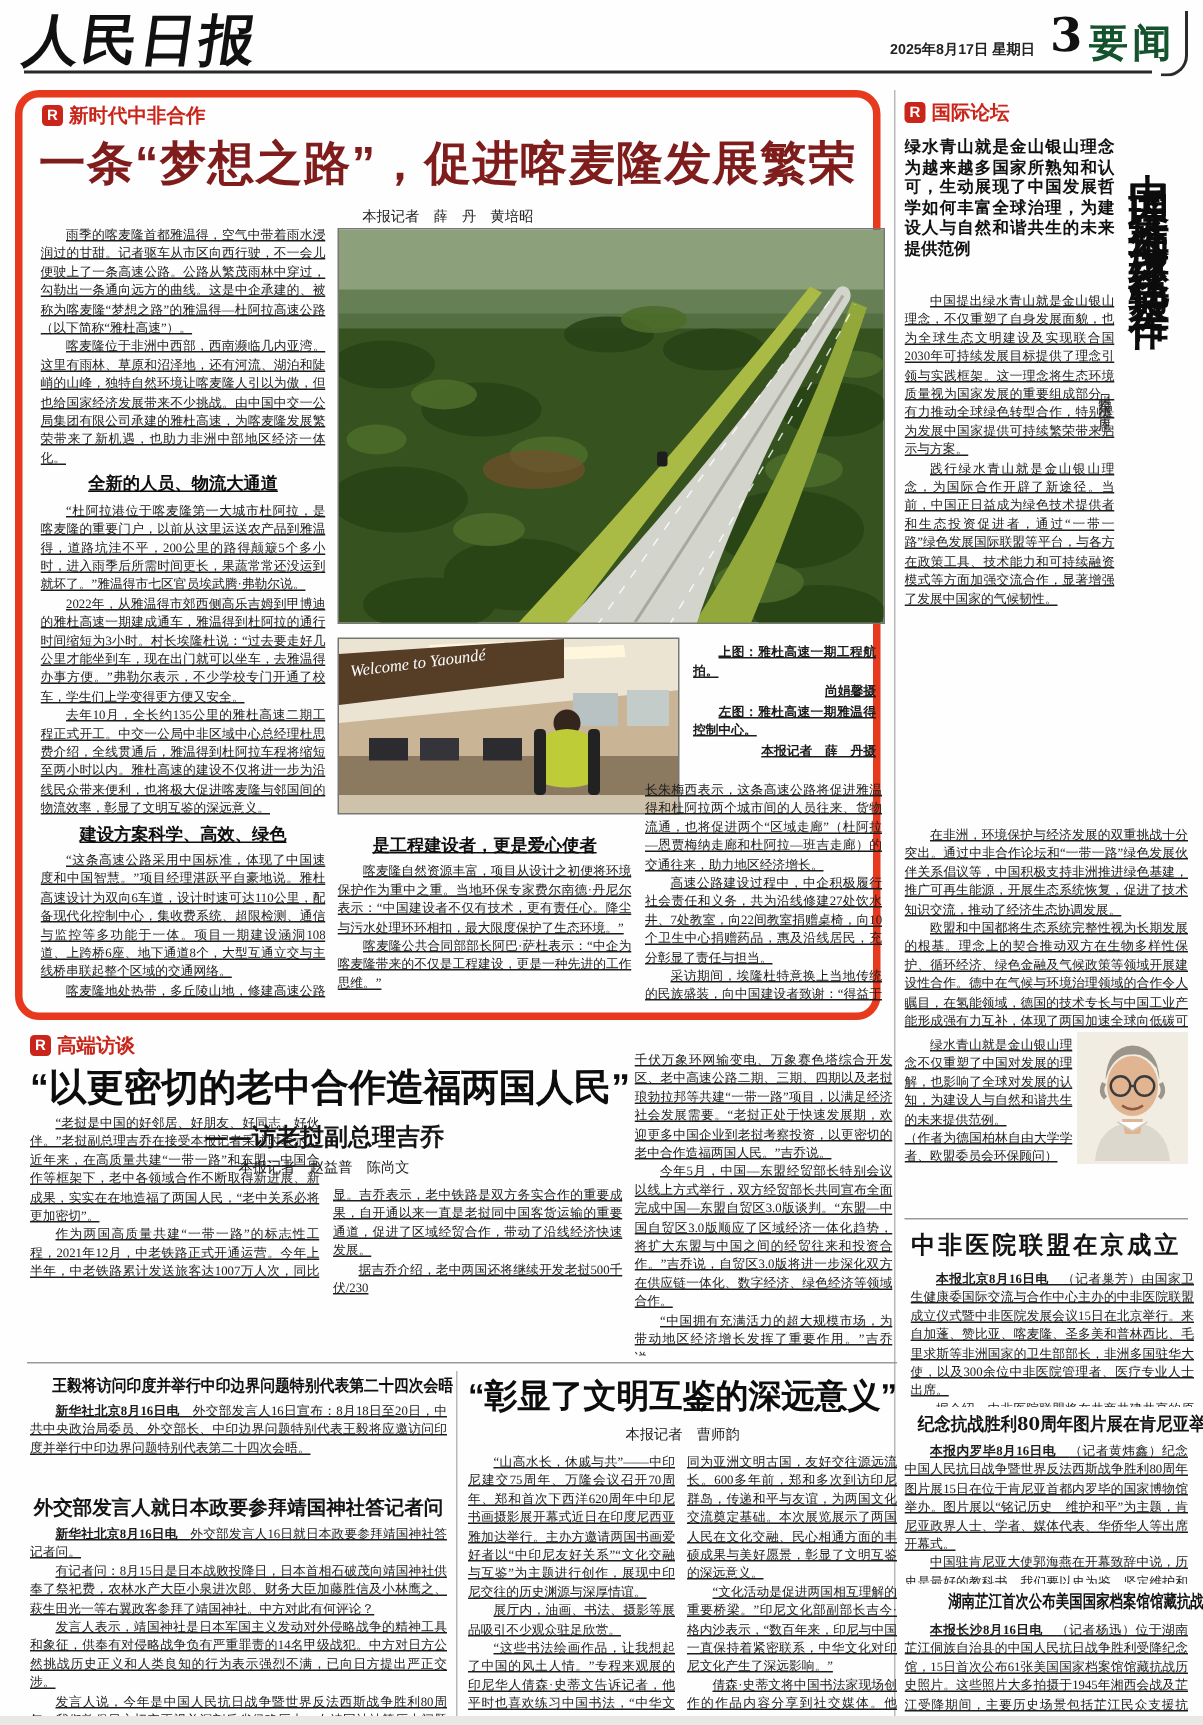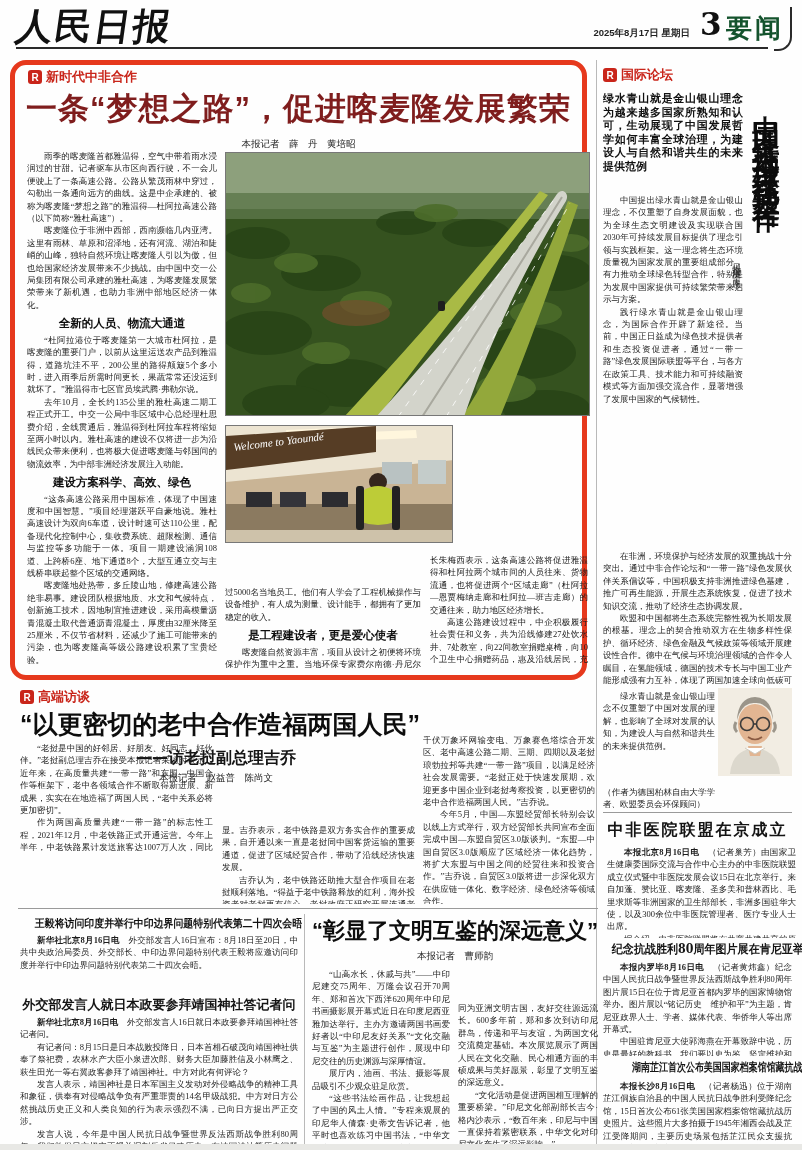--- a/index.html
+++ b/index.html
@@ -23,25 +23,25 @@
   .ricon{display:inline-flex;align-items:center;justify-content:center;width:14px;height:14px;
          background:#c9251a;color:#fff;border-radius:3px;font-size:10px;font-weight:900;
          font-family:"Liberation Sans",sans-serif;}
   
   .redbox{left:10px;top:60px;width:577px;height:620px;border:5px solid #e6391d;border-radius:16px;
           box-sizing:border-box;background:#fefefe;}
   .mhead{left:15px;top:88px;width:567px;text-align:center;font-family:"Liberation Sans",sans-serif;
          font-size:31px;font-weight:900;letter-spacing:1px;color:#7f1d1d;white-space:nowrap;}
   .mbyline{left:15px;top:138px;width:567px;text-align:center;font-size:9.5px;color:#222;}
   .col{position:absolute;font-size:8.5px;line-height:12.4px;overflow:hidden;text-align:justify;color:#1c1c1c;}
-  .para{margin:0;text-indent:2em;text-align:justify;}
+  .para{margin:0;text-indent:2em;text-align:justify;text-decoration:underline;}
   .para b{font-weight:700;}
   .sub{text-indent:0 !important;text-align:center !important;font-family:"Liberation Sans",sans-serif;
        font-weight:800;font-size:11.5px;margin:6px 0 4px !important;color:#0e0e0e;}
-  .noind{text-indent:0;margin-top:34px;}
+  .noind{text-indent:0;}
   .right{text-align:right;text-indent:0;}
   .photo{position:absolute;border:1px solid #777;box-sizing:border-box;overflow:hidden;}
   .cap{font-size:8.5px;line-height:12.6px;font-weight:600;}
   .cap .para{margin-bottom:1px;}
   
   .vdiv{width:1px;background:#b9b9b9;}
   .hdiv{height:1px;background:#9a9a9a;}
   .intro{font-weight:800;font-size:11px;line-height:13.6px;text-align:justify;color:#111;
          font-family:"Liberation Serif",serif;}
   .vtitle{writing-mode:vertical-rl;font-family:"Liberation Sans",sans-serif;font-weight:900;
@@ -76,21 +76,22 @@
     <span>新时代中非合作</span>
   </div>
   <div class="abs mhead">一条“梦想之路”，促进喀麦隆发展繁荣</div>
   <div class="abs mbyline">本报记者　薛　丹　黄培昭</div>
 
   <div class="abs col" style="left:27px;top:150px;width:190px;height:518px;">
       <p class="para">雨季的喀麦隆首都雅温得，空气中带着雨水浸润过的甘甜。记者驱车从市区向西行驶，不一会儿便驶上了一条高速公路。公路从繁茂雨林中穿过，勾勒出一条通向远方的曲线。这是中企承建的、被称为喀麦隆“梦想之路”的雅温得—杜阿拉高速公路（以下简称“雅杜高速”）。</p>
       <p class="para">喀麦隆位于非洲中西部，西南濒临几内亚湾。这里有雨林、草原和沼泽地，还有河流、湖泊和陡峭的山峰，独特自然环境让喀麦隆人引以为傲，但也给国家经济发展带来不少挑战。由中国中交一公局集团有限公司承建的雅杜高速，为喀麦隆发展繁荣带来了新机遇，也助力非洲中部地区经济一体化。</p>
       <p class="para sub">全新的人员、物流大通道</p>
       <p class="para">“杜阿拉港位于喀麦隆第一大城市杜阿拉，是喀麦隆的重要门户，以前从这里运送农产品到雅温得，道路坑洼不平，200公里的路得颠簸5个多小时，进入雨季后所需时间更长，果蔬常常还没运到就坏了。”雅温得市七区官员埃武腾·弗勒尔说。</p>
-      <p class="para">去年10月，全长约135公里的雅杜高速二期工程正式开工。中交一公局中非区域中心总经理杜思费介绍，全线贯通后，雅温得到杜阿拉车程将缩短至两小时以内。雅杜高速的建设不仅将进一步为沿线民众带来便利，也将极大促进喀麦隆与邻国间的物流效率，为中部非洲经济发展注入动能。</p>
+      <p class="para">2022年，从雅温得市郊西侧高乐吉姆到甲博迪的雅杜高速一期建成通车，雅温得到杜阿拉的通行时间缩短为3小时。村长埃隆杜说：“过去要走好几公里才能坐到车，现在出门就可以坐车，去雅温得办事方便。”弗勒尔表示，不少学校专门开通了校车，学生们上学变得更方便又安全。</p>
+      <p class="para">去年10月，全长约135公里的雅杜高速二期工程正式开工。中交一公局中非区域中心总经理杜思费介绍，全线贯通后，雅温得到杜阿拉车程将缩短至两小时以内。雅杜高速的建设不仅将进一步为沿线民众带来便利，也将极大促进喀麦隆与邻国间的物流效率，彰显了文明互鉴的深远意义。</p>
       <p class="para sub">建设方案科学、高效、绿色</p>
       <p class="para">“这条高速公路采用中国标准，体现了中国速度和中国智慧。”项目经理湛跃平自豪地说。雅杜高速设计为双向6车道，设计时速可达110公里，配备现代化控制中心，集收费系统、超限检测、通信与监控等多功能于一体。项目一期建设涵洞108道、上跨桥6座、地下通道8个，大型互通立交与主线桥串联起整个区域的交通网络。</p>
       <p class="para">喀麦隆地处热带，多丘陵山地，修建高速公路绝非易事。建设团队根据地质、水文和气候特点，创新施工技术，因地制宜推进建设，采用高模量沥青混凝土取代普通沥青混凝土，厚度由32厘米降至25厘米，不仅节省材料，还减少了施工可能带来的污染，也为喀麦隆高等级公路建设积累了宝贵经验。</p>
     </div>
 
   <div class="photo" style="left:225px;top:152px;width:365px;height:264px;">
     <svg width="365" height="264" viewBox="0 0 365 264" preserveAspectRatio="none">
       <rect width="365" height="264" fill="#35521f"></rect>
       <rect width="365" height="56" fill="#8da07c"></rect>
       <rect y="40" width="365" height="26" fill="#5d774a" opacity="0.8"></rect>
@@ -142,23 +143,28 @@
       <rect x="20" y="66" width="26" height="15" fill="#2c2c30"></rect>
       <rect x="54" y="66" width="26" height="15" fill="#34343a"></rect>
       <rect x="96" y="66" width="26" height="15" fill="#2c2c30"></rect>
       <circle cx="152" cy="56" r="9" fill="#35261d"></circle>
       <path d="M138,64 q14,-8 28,0 l3,32 q-17,6 -34,0 Z" fill="#bdcc37"></path>
       <rect x="130" y="60" width="8" height="44" rx="3" fill="#222"></rect>
       <rect x="166" y="60" width="8" height="44" rx="3" fill="#222"></rect>
     </svg>
   </div>
 
+  <div class="abs col cap" style="left:462px;top:428px;width:122px;height:95px;">
+      <p class="para">上图：雅杜高速一期工程航拍。</p>
+      <p class="para right">尚娟馨摄</p>
+      <p class="para">左图：雅杜高速一期雅温得控制中心。</p>
+      <p class="para right">本报记者　薛　丹摄</p>
+    </div>
 
   <div class="abs col" style="left:225px;top:552px;width:196px;height:116px;">
-      <p class="para noind">过5000名当地员工。他们有人学会了工程机械操作与设备维护，有人成为测量、设计能手，都拥有了更加稳定的收入。</p>
       <p class="para sub">是工程建设者，更是爱心使者</p>
       <p class="para">喀麦隆自然资源丰富，项目从设计之初便将环境保护作为重中之重。当地环保专家费尔南德·丹尼尔表示：“中国建设者不仅有技术，更有责任心。降尘与污水处理环环相扣，最大限度保护了生态环境。”</p>
       <p class="para">喀麦隆公共合同部部长阿巴·萨杜表示：“中企为喀麦隆带来的不仅是工程建设，更是一种先进的工作思维。”</p>
     </div>
   <div class="abs col" style="left:430px;top:520px;width:158px;height:148px;">
       <p class="para noind">长朱梅西表示，这条高速公路将促进雅温得和杜阿拉两个城市间的人员往来、货物流通，也将促进两个“区域走廊”（杜阿拉—恩贾梅纳走廊和杜阿拉—班吉走廊）的交通往来，助力地区经济增长。</p>
       <p class="para">高速公路建设过程中，中企积极履行社会责任和义务，共为沿线修建27处饮水井、7处教室，向22间教室捐赠桌椅，向10个卫生中心捐赠药品，惠及沿线居民，充分彰显了责任与担当。</p>
       <p class="para">采访期间，埃隆杜特意换上当地传统的民族盛装，向中国建设者致谢：“得益于喀中两国不断深化合作，我们才有了雅杜高速。中国建设者不仅是工程建设者，更是爱心使者，如今高速公路把我们和外面连接起来，村庄面貌焕然一新。”（本报雅温得电）</p>
     </div>
 
@@ -229,21 +235,20 @@
   </div>
   <div class="abs ihead" style="left:20px;top:708px;width:392px;">“以更密切的老中合作造福两国人民”</div>
   <div class="abs isub" style="left:20px;top:748px;width:392px;">——访老挝副总理吉乔</div>
   <div class="abs ibyline" style="left:20px;top:772px;width:392px;">本报记者　赵益普　陈尚文</div>
   <div class="abs col" style="left:20px;top:742px;width:193px;height:114px;">
       <p class="para">“老挝是中国的好邻居、好朋友、好同志、好伙伴。”老挝副总理吉乔在接受本报记者采访时表示，近年来，在高质量共建“一带一路”和东盟—中国合作等框架下，老中各领域合作不断取得新进展、新成果，实实在在地造福了两国人民，“老中关系必将更加密切”。</p>
       <p class="para">作为两国高质量共建“一带一路”的标志性工程，2021年12月，中老铁路正式开通运营。今年上半年，中老铁路累计发送旅客达1007万人次，同比增长1.7%；全线运输货物总量达1260万吨，同比增长25.9%，“黄金大通道”作用日益凸</p>
     </div>
   <div class="abs col" style="left:222px;top:790px;width:193px;height:114px;">
       <p class="para noind">显。吉乔表示，老中铁路是双方务实合作的重要成果，自开通以来一直是老挝同中国客货运输的重要通道，促进了区域经贸合作，带动了沿线经济快速发展。</p>
-      <p class="para">吉乔认为，老中铁路还助推大型合作项目在老挝顺利落地。“得益于老中铁路释放的红利，海外投资者对老挝更有信心，老挝政府正研究开展连通老挝、越南和泰国的国道项目，以及连接万象和甘蒙、波里坎塞等地的高速公路项目。”吉乔说。</p>
       <p class="para">据吉乔介绍，老中两国还将继续开发老挝500千伏/230</p>
     </div>
   <div class="abs col" style="left:423px;top:700px;width:172px;height:204px;">
       <p class="para noind">千伏万象环网输变电、万象赛色塔综合开发区、老中高速公路二期、三期、四期以及老挝琅勃拉邦等共建“一带一路”项目，以满足经济社会发展需要。“老挝正处于快速发展期，欢迎更多中国企业到老挝考察投资，以更密切的老中合作造福两国人民。”吉乔说。</p>
       <p class="para">今年5月，中国—东盟经贸部长特别会议以线上方式举行，双方经贸部长共同宣布全面完成中国—东盟自贸区3.0版谈判。“东盟—中国自贸区3.0版顺应了区域经济一体化趋势，将扩大东盟与中国之间的经贸往来和投资合作。”吉乔说，自贸区3.0版将进一步深化双方在供应链一体化、数字经济、绿色经济等领域合作。</p>
       <p class="para">“中国拥有充满活力的超大规模市场，为带动地区经济增长发挥了重要作用。”吉乔说。</p>
     </div>
 
   <div class="abs hdiv" style="left:18px;top:908px;width:580px;"></div>
   <div class="abs vdiv" style="left:304px;top:914px;height:230px;"></div>

